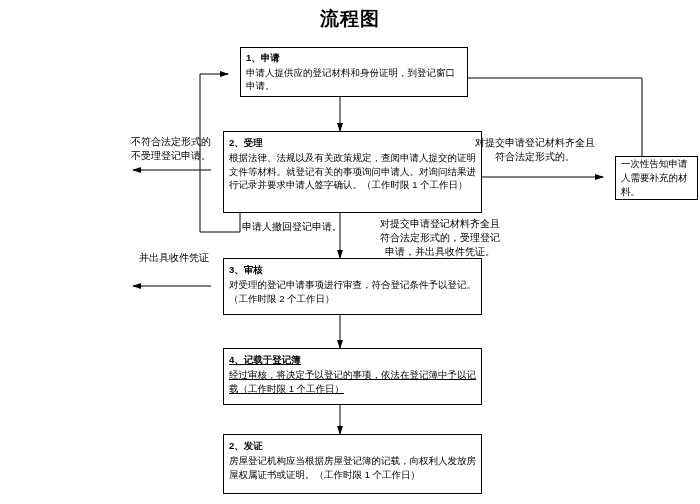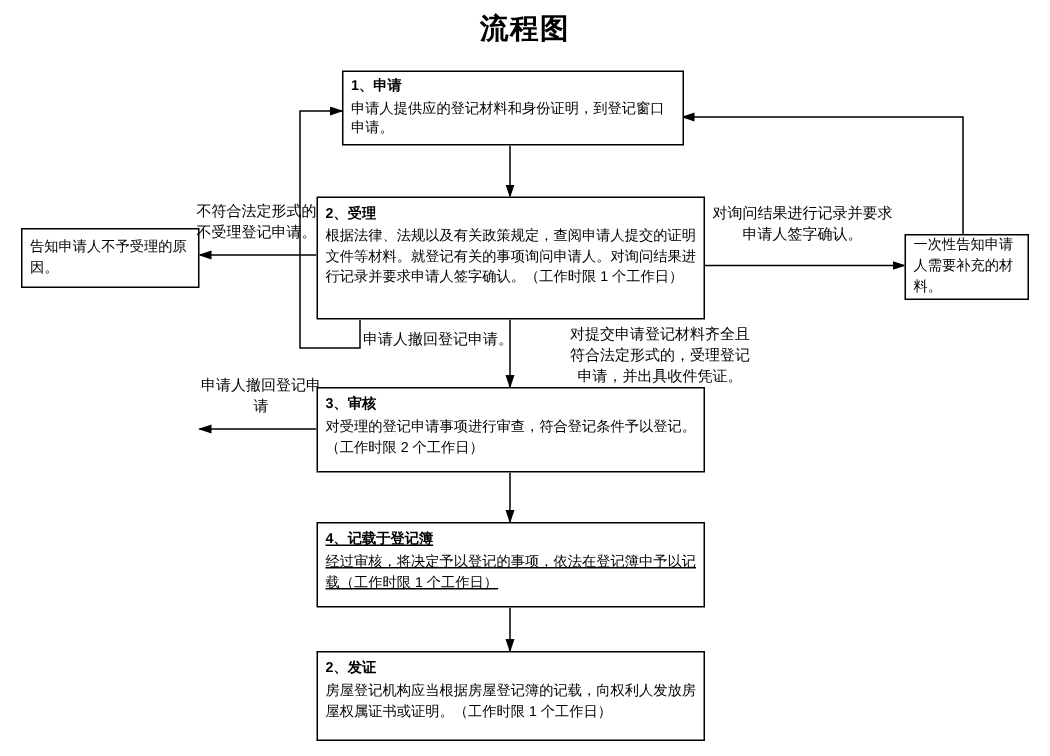--- a/index.html
+++ b/index.html
@@ -41,20 +41,21 @@
   }
   .box {
     position: absolute;
     box-sizing: border-box;
     border: 1px solid #000000;
     background: #ffffff;
     font-size: 9.5px;
     line-height: 1.45;
     padding: 4px 5px;
     text-align: left;
+    margin-left: 12px;
   }
   .box .hd {
     display: block;
     font-weight: bold;
     margin-bottom: 1px;
   }
   .box .bd {
     display: block;
   }
   .box.center {
@@ -123,32 +124,29 @@
   <div class="box" style="left:211px; top:348px; width:259px; height:57px;text-decoration:underline;">
     <span class="hd">4、记载于登记簿</span>
     <span class="bd">经过审核，将决定予以登记的事项，依法在登记簿中予以记载（工作时限 1 个工作日）</span>
   </div>
 
   <div class="box" style="left:211px; top:434px; width:259px; height:60px;">
     <span class="hd">2、发证</span>
     <span class="bd">房屋登记机构应当根据房屋登记簿的记载，向权利人发放房屋权属证书或证明。（工作时限 1 个工作日）</span>
   </div>
 
-  <div class="box center" style="left:14px; top:152px; width:119px; height:40px;">
-    <span class="bd">告知申请人不予受理的原因。</span>
-  </div>
 
 
   <div class="box center" style="left:603px; top:156px; width:83px; height:44px;">
     <span class="bd">一次性告知申请人需要补充的材料。</span>
   </div>
 
   <div class="edge-label" style="left:130px; top:135px; width:82px;">不符合法定形式的不受理登记申请。</div>
 
-  <div class="edge-label" style="left:471px; top:136px; width:128px;">对询问结果进行记录并要求申请人签字确认。</div>
+  <div class="edge-label" style="left:471px; top:136px; width:128px;">对提交申请登记材料齐全且符合法定形式的。</div>
 
   <div class="edge-label" style="left:212px; top:220px; width:160px;">申请人撤回登记申请。</div>
 
   <div class="edge-label" style="left:376px; top:217px; width:128px;">对提交申请登记材料齐全且符合法定形式的，受理登记申请，并出具收件凭证。</div>
 
-  <div class="edge-label" style="left:134px; top:251px; width:80px;">申请人撤回登记申请</div>
+  <div class="edge-label" style="left:134px; top:251px; width:80px;">并出具收件凭证</div>
 
 </div>
 
 </body></html>

